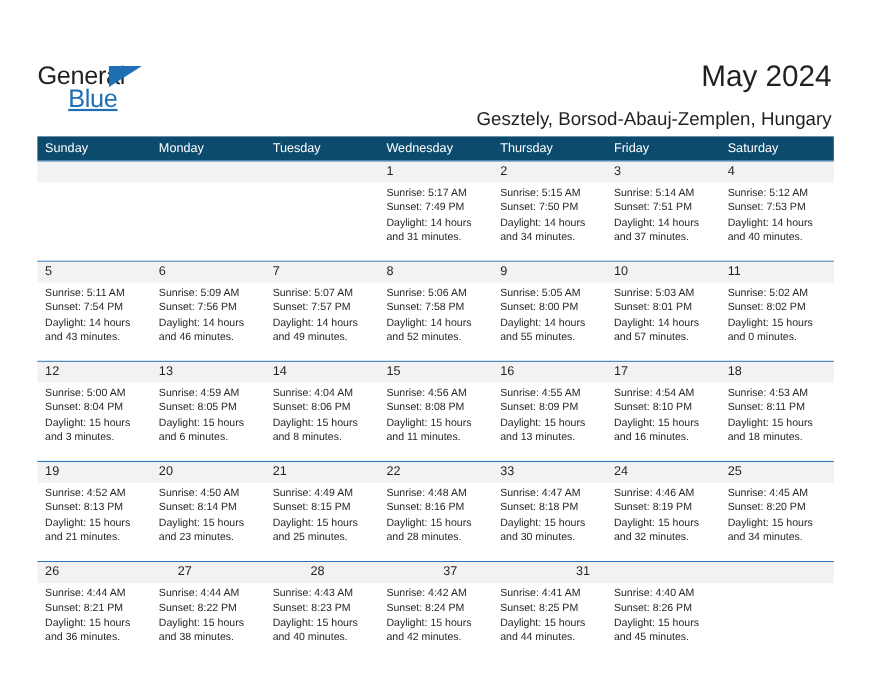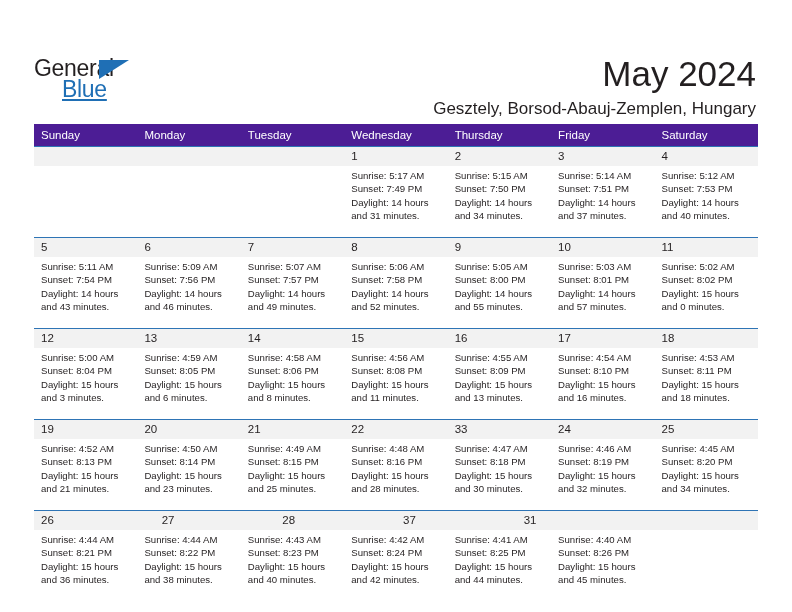--- a/index.html
+++ b/index.html
@@ -62,21 +62,21 @@
     font-size: 23px;
     letter-spacing: -0.3px;
     color: #1f6fb5;
     line-height: 1;
     text-decoration: underline;
   }
   .title {
     position: absolute;
     right: 36px;
     top: 33px;
-    font-size: 35px;
+    font-size: 27px;
     color: #231f20;
     text-align: right;
     white-space: nowrap;
   }
   .subtitle {
     position: absolute;
     right: 36px;
     top: 78px;
     font-size: 17px;
     color: #231f20;
@@ -86,21 +86,21 @@
 
   
   .calendar {
     position: absolute;
     left: 34px;
     top: 103px;
     width: 724px;
   }
   .dow-row {
     display: flex;
-    background: #4c1d95;
+    background: #0c4a6e;
     height: 22px;
   }
   .dow-cell {
     flex: 1 1 0;
     color: #ffffff;
     font-size: 11.5px;
     line-height: 22px;
     padding-left: 7px;
     box-sizing: border-box;
     white-space: nowrap;
@@ -297,21 +297,21 @@
           <div>Daylight: 15 hours</div>
           <div>and 3 minutes.</div>
         </div>
         <div class="body-cell">
           <div>Sunrise: 4:59 AM</div>
           <div>Sunset: 8:05 PM</div>
           <div>Daylight: 15 hours</div>
           <div>and 6 minutes.</div>
         </div>
         <div class="body-cell">
-          <div>Sunrise: 4:58 AM</div>
+          <div>Sunrise: 4:04 AM</div>
           <div>Sunset: 8:06 PM</div>
           <div>Daylight: 15 hours</div>
           <div>and 8 minutes.</div>
         </div>
         <div class="body-cell">
           <div>Sunrise: 4:56 AM</div>
           <div>Sunset: 8:08 PM</div>
           <div>Daylight: 15 hours</div>
           <div>and 11 minutes.</div>
         </div>

